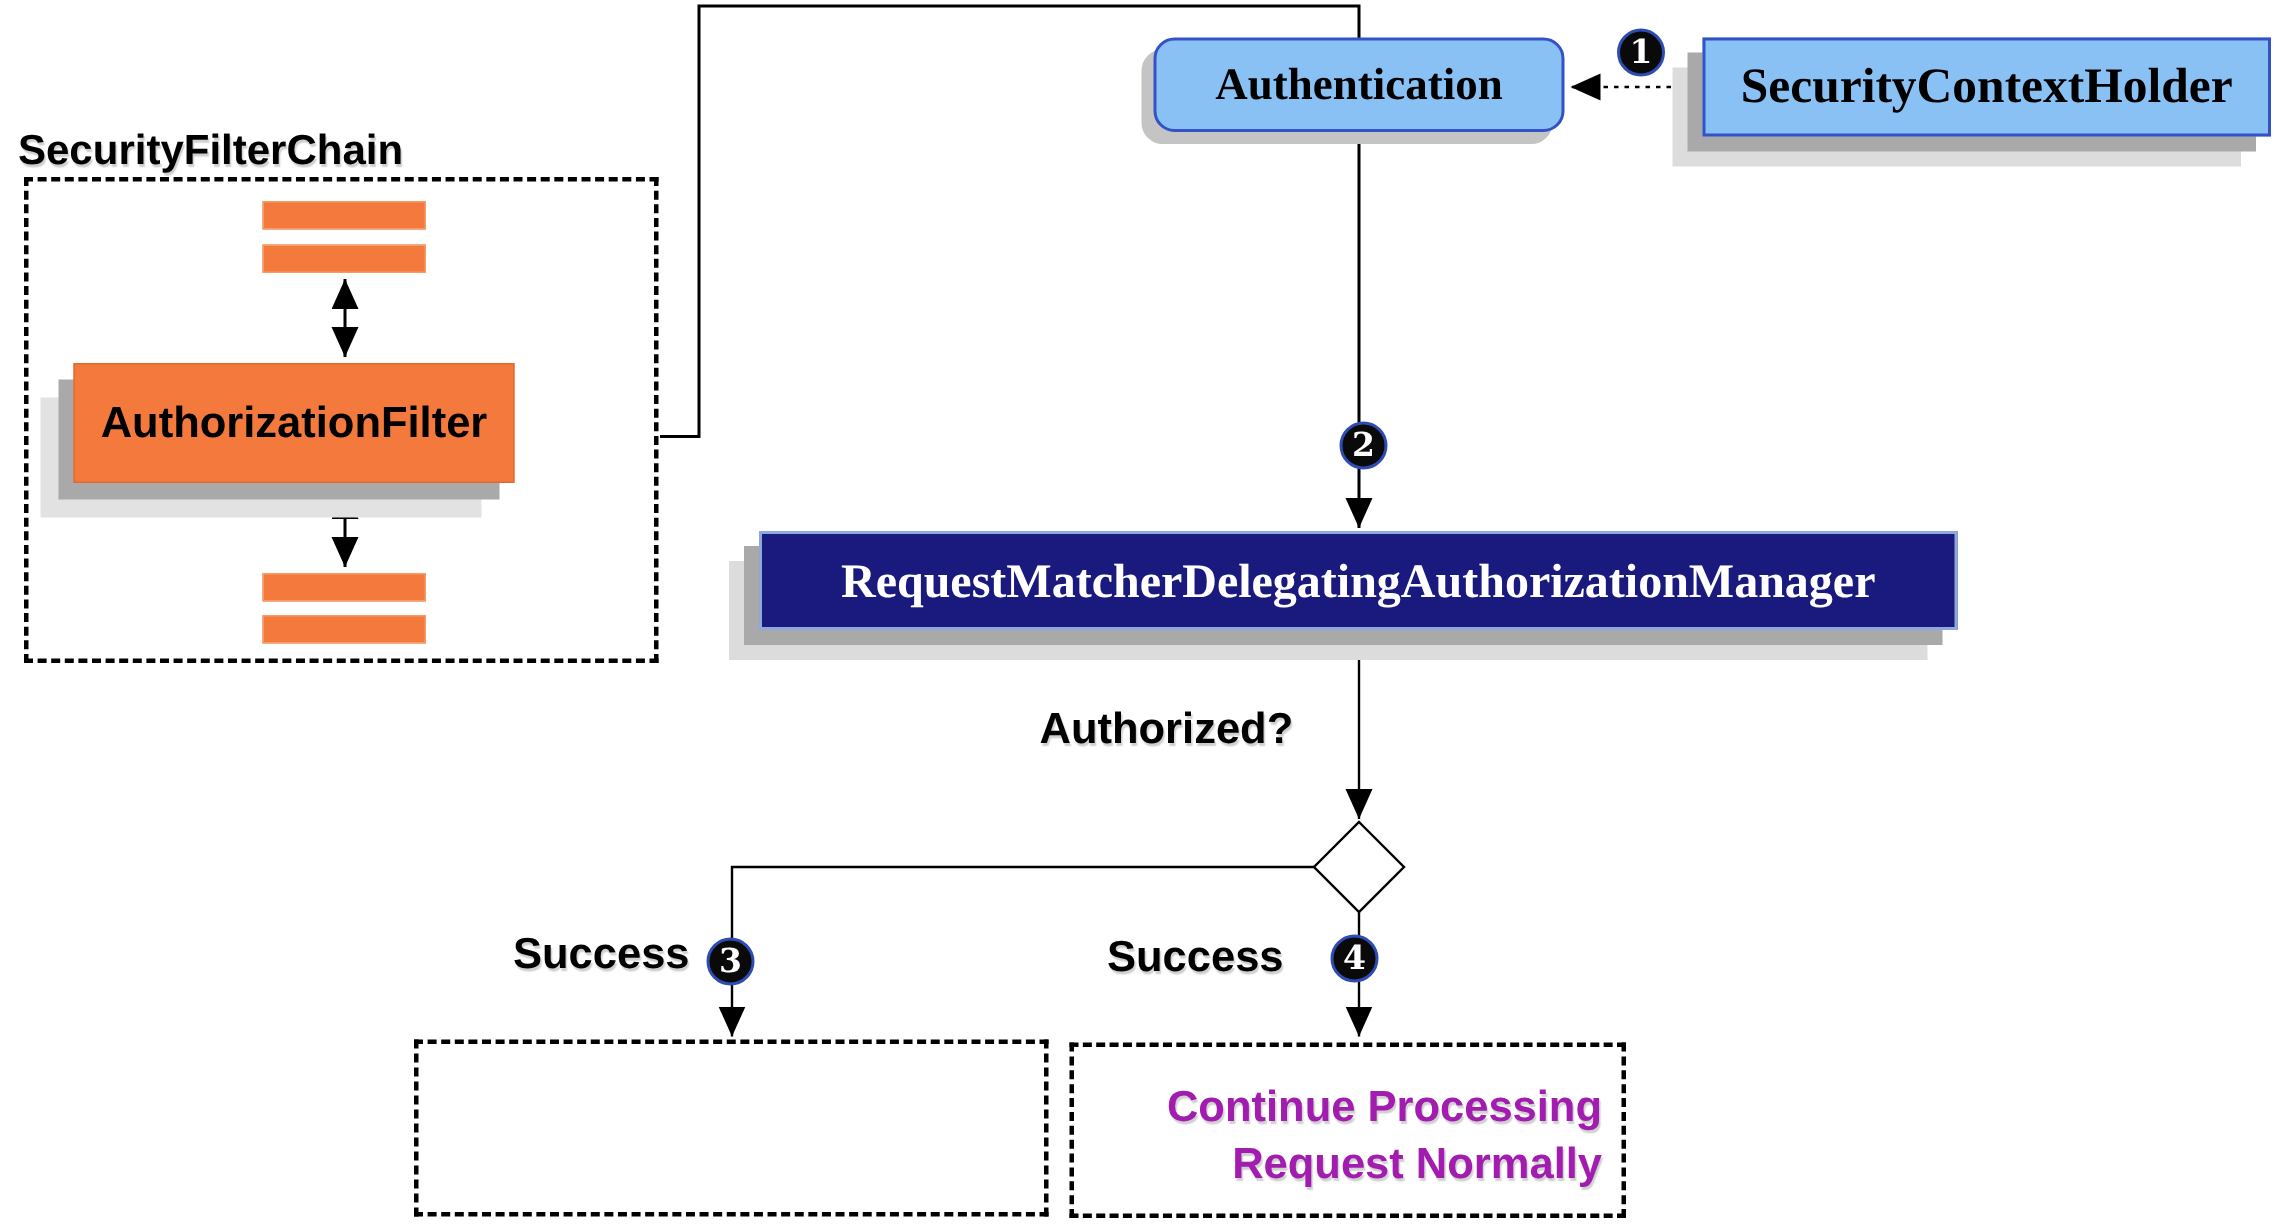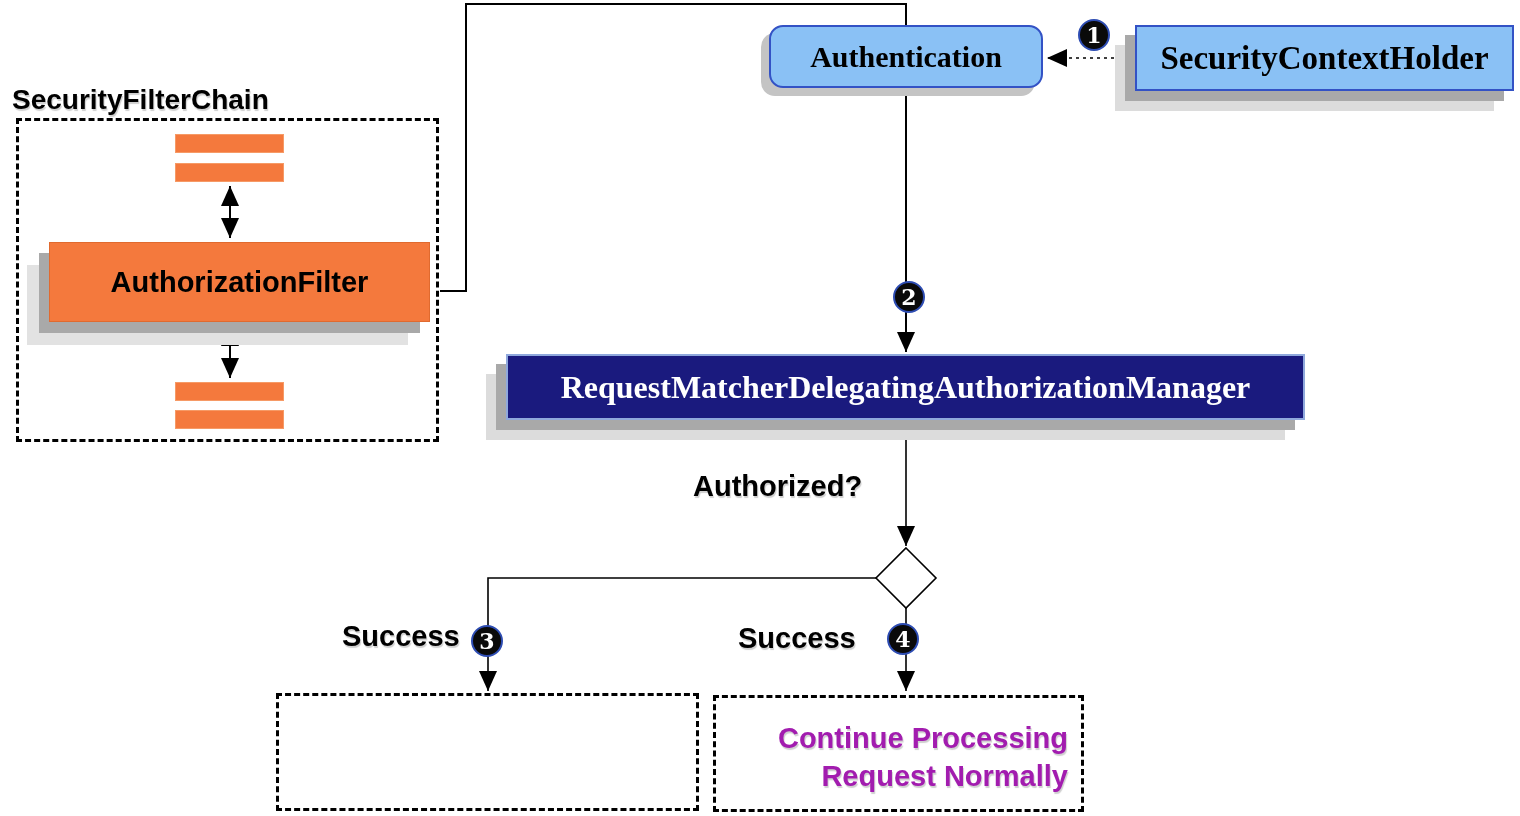--- a/index.html
+++ b/index.html
@@ -82,21 +82,21 @@
 
   <div class="abs sans-label" style="left:12px; top:84px; font-size:28px;">SecurityFilterChain</div>
 
   <div class="abs dashed" style="left:16px; top:118px; width:423px; height:324px;"></div>
 
   <div class="abs bar" style="left:175px; top:134px; width:109px; height:19px;"></div>
   <div class="abs bar" style="left:175px; top:163px; width:109px; height:19px;"></div>
   <div class="abs bar" style="left:175px; top:382px; width:109px; height:19px;"></div>
   <div class="abs bar" style="left:175px; top:410px; width:109px; height:19px;"></div>
 
-  <div class="abs node orange-box" style="left:49px; top:242px; width:381px; height:80px;">AuthorizationFilter</div>
+  <div class="abs node orange-box" style="left:49px; top:242px; width:294px; height:80px;">AuthorizationFilter</div>
 
   <div class="abs node blue rounded shadow1" style="left:769px; top:25px; width:274px; height:63px; font-size:30px;">Authentication</div>
 
   <div class="abs node blue shadow2" style="left:1135px; top:25px; width:379px; height:66px; font-size:33px;">SecurityContextHolder</div>
 
   <div class="abs node navy shadow2" style="left:506px; top:354px; width:799px; height:66px; font-size:32px;">RequestMatcherDelegatingAuthorizationManager</div>
 
   <div class="abs sans-label" style="left:693px; top:470px; font-size:29px;">Authorized?</div>
 
   <div class="abs sans-label" style="left:342px; top:620px; font-size:29px;">Success</div>

